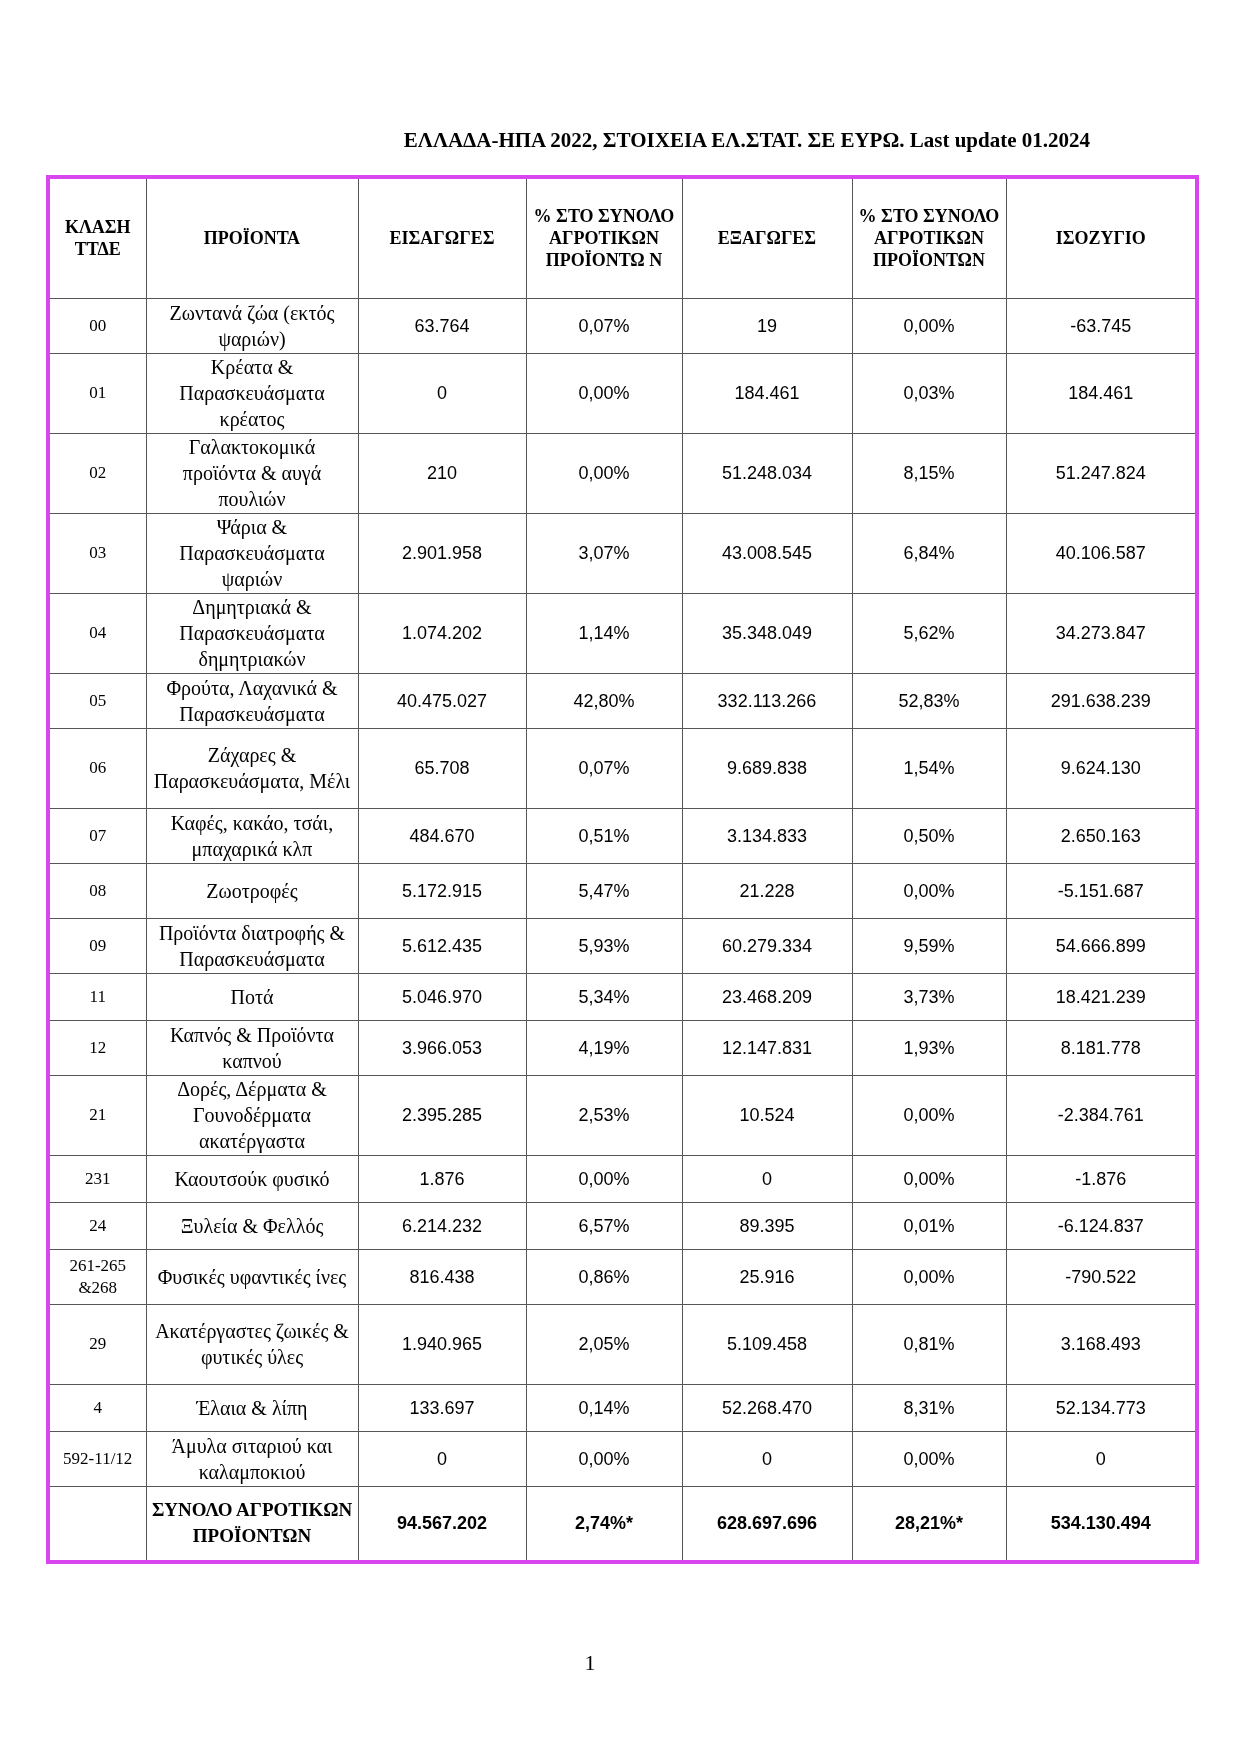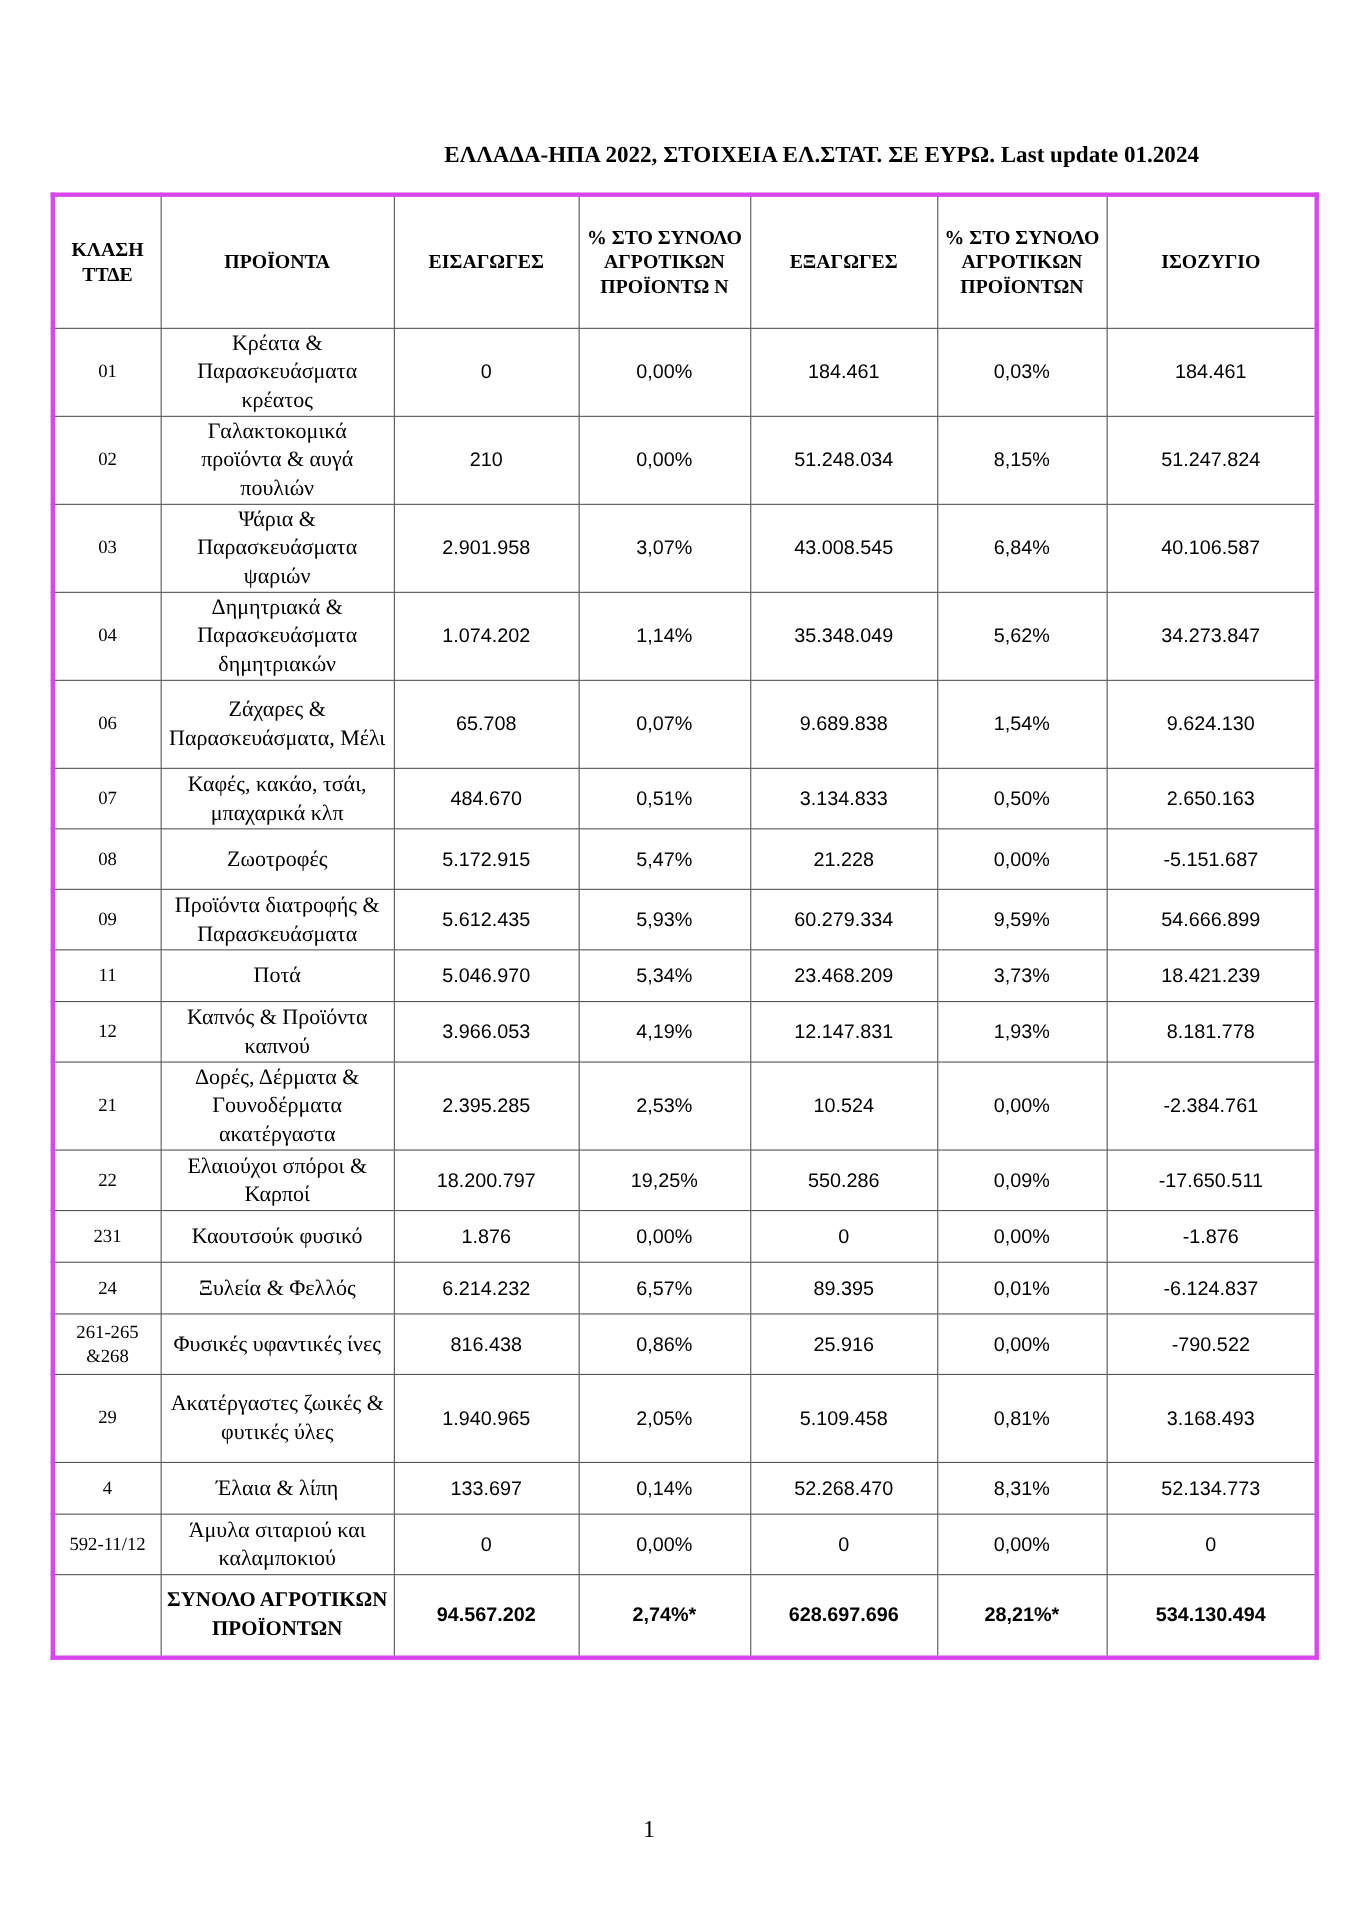--- a/index.html
+++ b/index.html
@@ -52,20 +52,29 @@
       <th>ΚΛΑΣΗ ΤΤΔΕ</th>
       <th>ΠΡΟΪΟΝΤΑ</th>
       <th>ΕΙΣΑΓΩΓΕΣ</th>
       <th>% ΣΤΟ ΣΥΝΟΛΟ ΑΓΡΟΤΙΚΩΝ ΠΡΟΪΟΝΤΩ Ν</th>
       <th>ΕΞΑΓΩΓΕΣ</th>
       <th>% ΣΤΟ ΣΥΝΟΛΟ ΑΓΡΟΤΙΚΩΝ ΠΡΟΪΟΝΤΩΝ</th>
       <th>ΙΣΟΖΥΓΙΟ</th>
     </tr>
   </thead>
   <tbody id="tbody">
+      <tr style="height: 55px;">
+        <td class="code">00</td>
+        <td class="product">Ζωντανά ζώα (εκτός ψαριών)</td>
+        <td class="num">63.764</td>
+        <td class="num">0,07%</td>
+        <td class="num">19</td>
+        <td class="num">0,00%</td>
+        <td class="num">-63.745</td>
+      </tr>
       <tr style="height: 80px;">
         <td class="code">01</td>
         <td class="product">Κρέατα &amp; Παρασκευάσματα κρέατος</td>
         <td class="num">0</td>
         <td class="num">0,00%</td>
         <td class="num">184.461</td>
         <td class="num">0,03%</td>
         <td class="num">184.461</td>
       </tr>
       <tr style="height: 80px;">
@@ -88,20 +97,29 @@
       </tr>
       <tr style="height: 80px;">
         <td class="code">04</td>
         <td class="product">Δημητριακά &amp; Παρασκευάσματα δημητριακών</td>
         <td class="num">1.074.202</td>
         <td class="num">1,14%</td>
         <td class="num">35.348.049</td>
         <td class="num">5,62%</td>
         <td class="num">34.273.847</td>
       </tr>
+      <tr style="height: 55px;">
+        <td class="code">05</td>
+        <td class="product">Φρούτα, Λαχανικά &amp; Παρασκευάσματα</td>
+        <td class="num">40.475.027</td>
+        <td class="num">42,80%</td>
+        <td class="num">332.113.266</td>
+        <td class="num">52,83%</td>
+        <td class="num">291.638.239</td>
+      </tr>
       <tr style="height: 80px;">
         <td class="code">06</td>
         <td class="product">Ζάχαρες &amp; Παρασκευάσματα, Μέλι</td>
         <td class="num">65.708</td>
         <td class="num">0,07%</td>
         <td class="num">9.689.838</td>
         <td class="num">1,54%</td>
         <td class="num">9.624.130</td>
       </tr>
       <tr style="height: 55px;">
@@ -150,29 +168,20 @@
         <td class="num">8.181.778</td>
       </tr>
       <tr style="height: 80px;">
         <td class="code">21</td>
         <td class="product">Δορές, Δέρματα &amp; Γουνοδέρματα ακατέργαστα</td>
         <td class="num">2.395.285</td>
         <td class="num">2,53%</td>
         <td class="num">10.524</td>
         <td class="num">0,00%</td>
         <td class="num">-2.384.761</td>
-      </tr>
-      <tr style="height: 55px;">
-        <td class="code">22</td>
-        <td class="product">Ελαιούχοι σπόροι &amp; Καρποί</td>
-        <td class="num">18.200.797</td>
-        <td class="num">19,25%</td>
-        <td class="num">550.286</td>
-        <td class="num">0,09%</td>
-        <td class="num">-17.650.511</td>
       </tr>
       <tr style="height: 47px;">
         <td class="code">231</td>
         <td class="product">Καουτσούκ φυσικό</td>
         <td class="num">1.876</td>
         <td class="num">0,00%</td>
         <td class="num">0</td>
         <td class="num">0,00%</td>
         <td class="num">-1.876</td>
       </tr>

